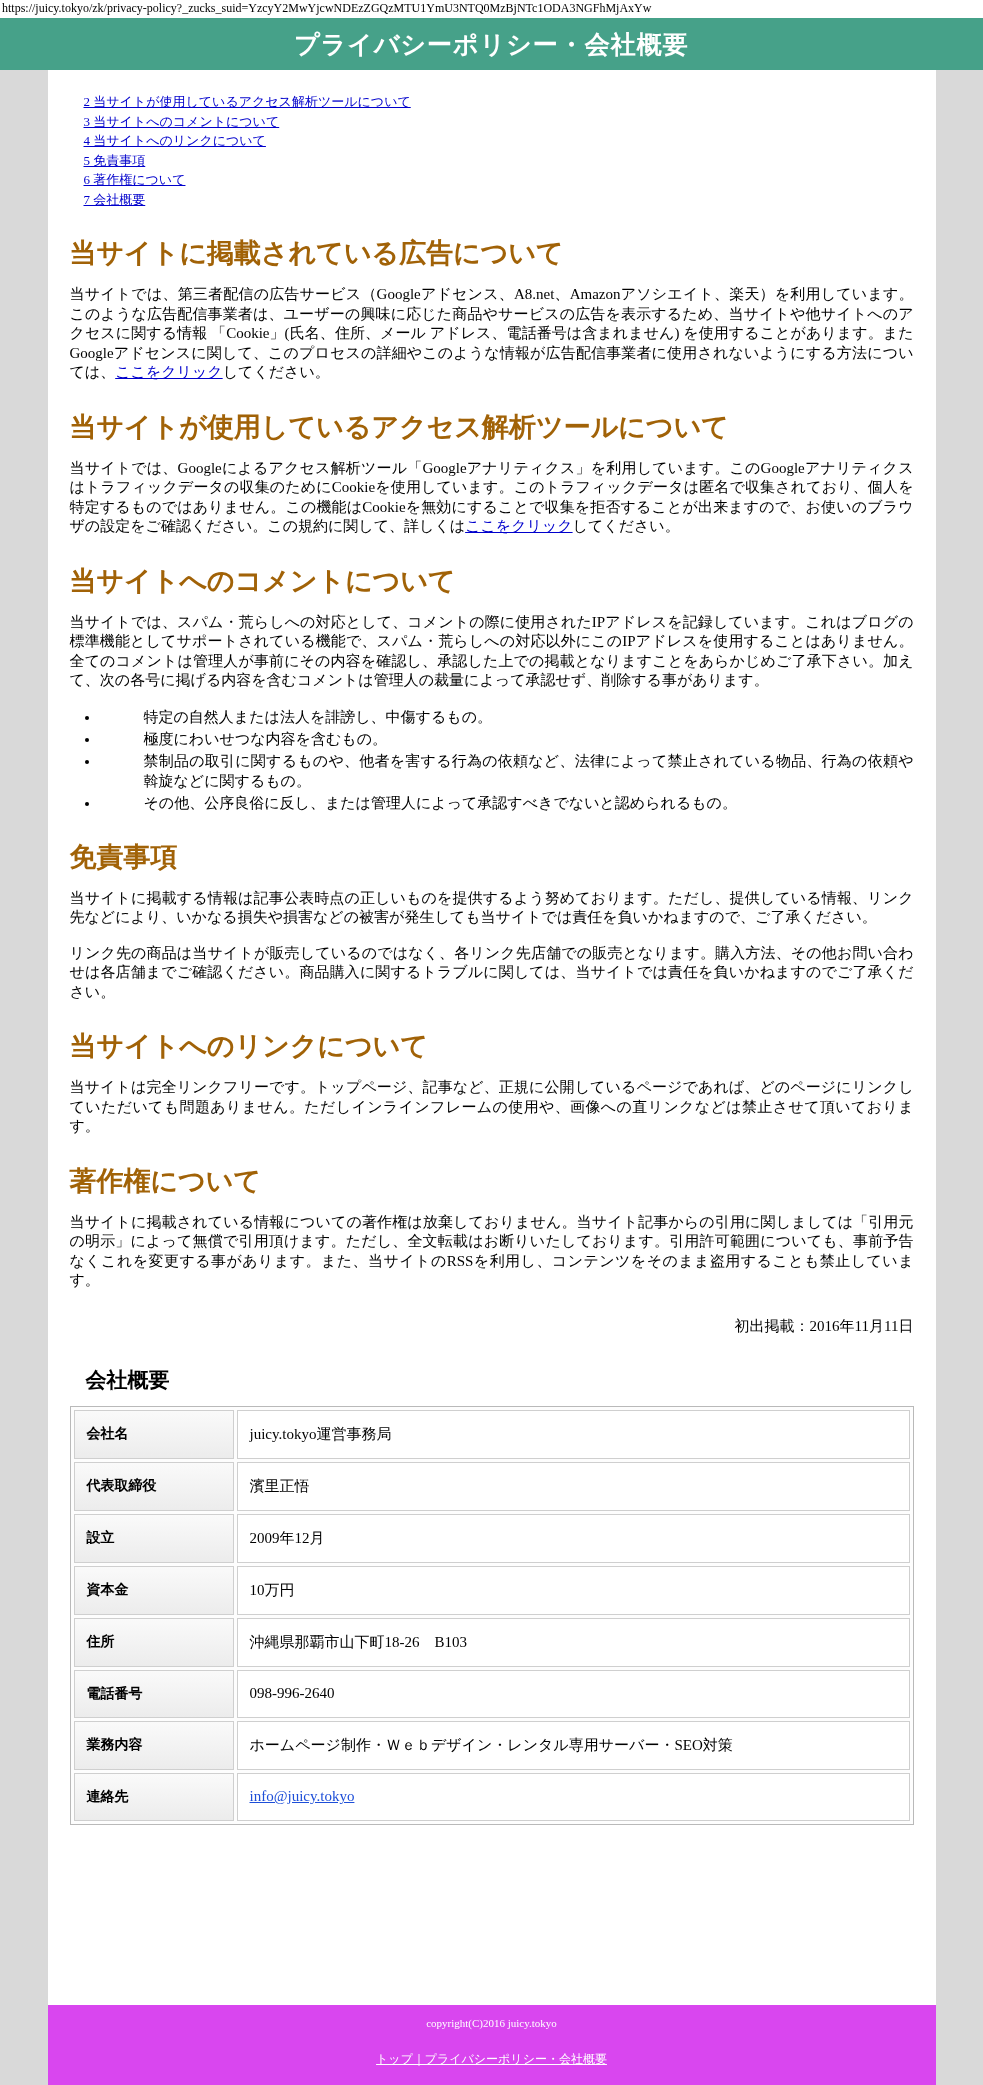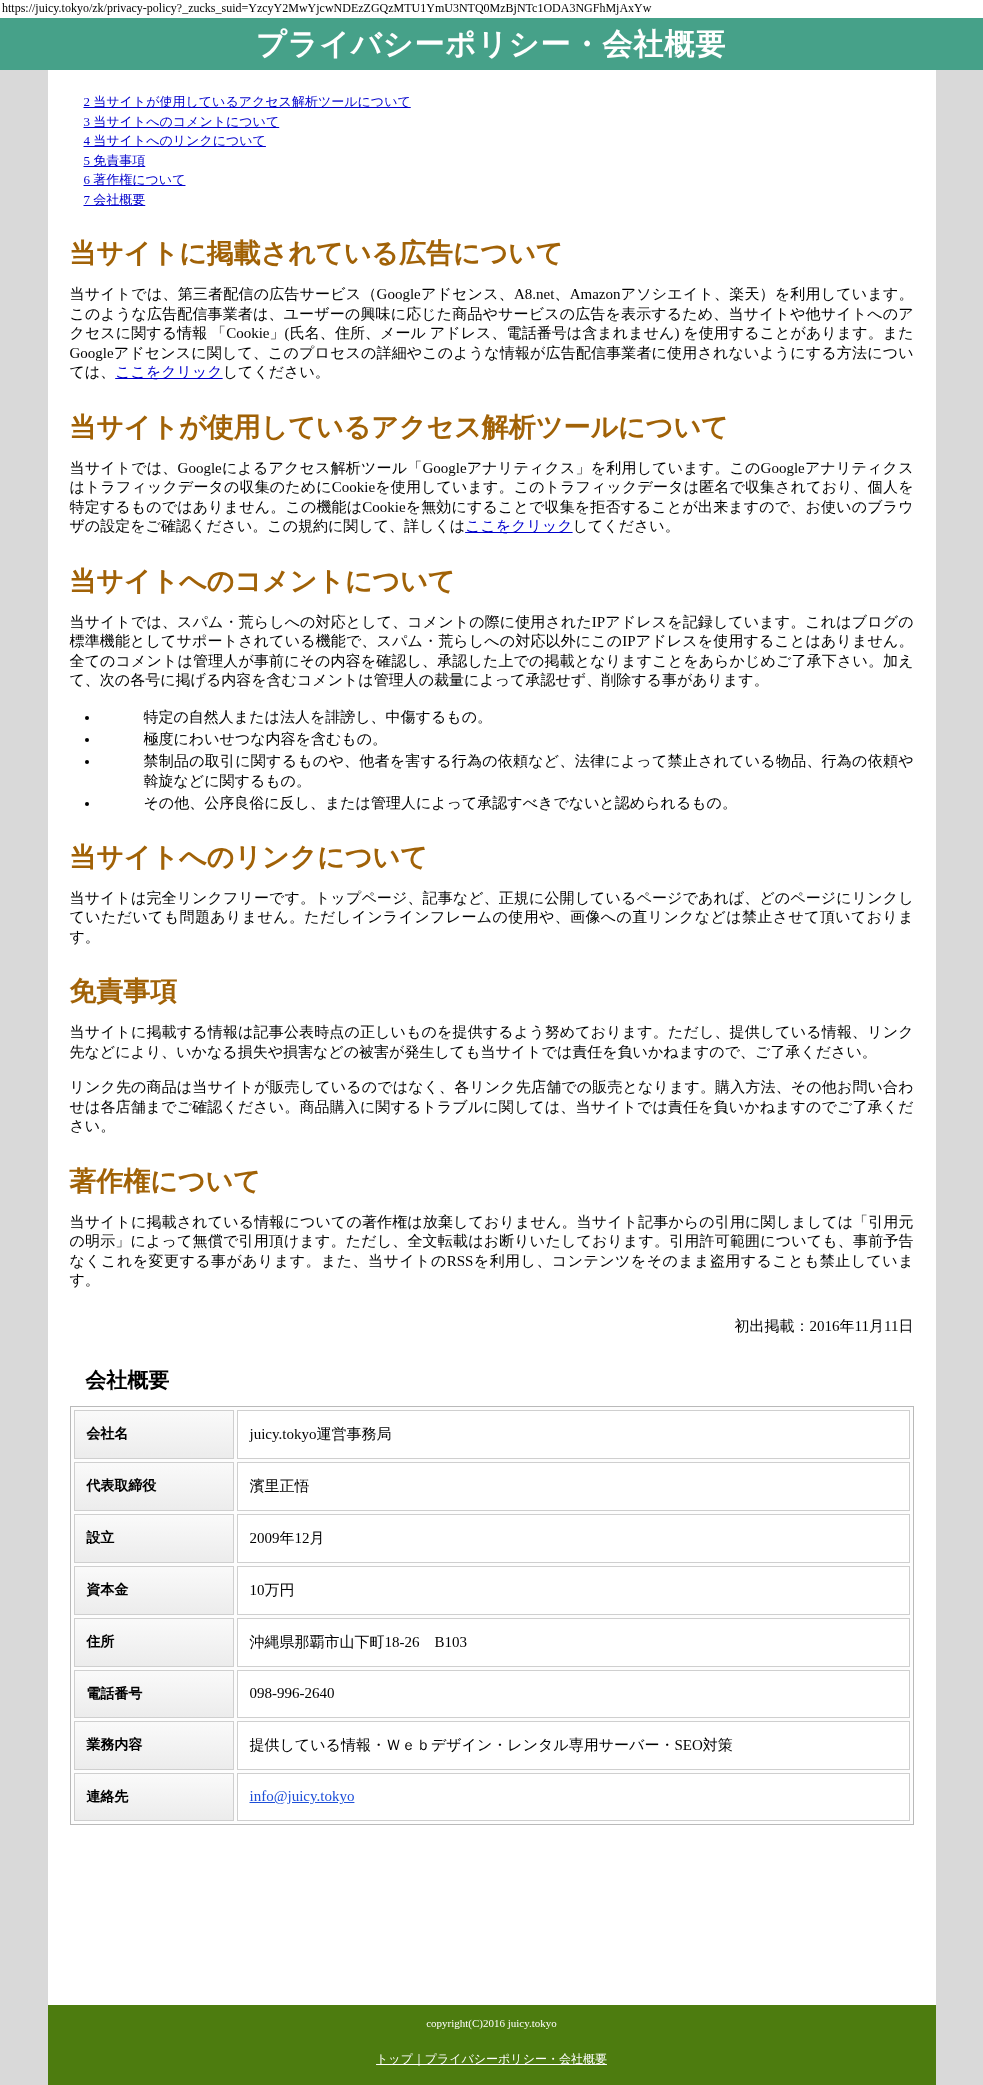--- a/index.html
+++ b/index.html
@@ -23,21 +23,21 @@
   
   .page-header {
     background: #46a189;
     height: 52px;
     display: flex;
     align-items: center;
     justify-content: center;
   }
   .page-header h1 {
     color: #fff;
-    font-size: 30px;
+    font-size: 25px;
     font-weight: bold;
     font-family: "Liberation Sans", "DejaVu Sans", sans-serif;
     letter-spacing: 1px;
   }
   
   .content {
     width: 888px;
     margin: 0 auto;
     background: #fff;
     min-height: 1935px;
@@ -108,21 +108,21 @@
     font-size: 14px;
     font-family: "Liberation Sans", "DejaVu Sans", sans-serif;
     background: linear-gradient(#fafafa, #ececec);
   }
   table.company td.value { background: #fff; }
   table.company a { color: #1d4ed8; text-decoration: underline; }
   
   .page-footer {
     width: 888px;
     margin: 0 auto;
-    background: #4d7c0f;
+    background: #d946ef;
     height: 80px;
     text-align: center;
     color: #fff;
     padding-top: 12px;
   }
   .page-footer .copy {
     font-size: 11px;
     color: #fff;
   }
   .page-footer .nav {
@@ -169,31 +169,31 @@
     <p class="body-text">当サイトでは、スパム・荒らしへの対応として、コメントの際に使用されたIPアドレスを記録しています。これはブログの標準機能としてサポートされている機能で、スパム・荒らしへの対応以外にこのIPアドレスを使用することはありません。全てのコメントは管理人が事前にその内容を確認し、承認した上での掲載となりますことをあらかじめご了承下さい。加えて、次の各号に掲げる内容を含むコメントは管理人の裁量によって承認せず、削除する事があります。</p>
     <ul class="rules">
       <li>特定の自然人または法人を誹謗し、中傷するもの。</li>
       <li>極度にわいせつな内容を含むもの。</li>
       <li>禁制品の取引に関するものや、他者を害する行為の依頼など、法律によって禁止されている物品、行為の依頼や斡旋などに関するもの。</li>
       <li>その他、公序良俗に反し、または管理人によって承認すべきでないと認められるもの。</li>
     </ul>
   </section>
 
   <section>
-    <h2>当サイトへのリンクについて</h2>
-    <p class="body-text">当サイトは完全リンクフリーです。トップページ、記事など、正規に公開しているページであれば、どのページにリンクしていただいても問題ありません。ただしインラインフレームの使用や、画像への直リンクなどは禁止させて頂いております。</p>
-  </section>
-
-  <section>
     <h2>免責事項</h2>
     <p class="body-text">当サイトに掲載する情報は記事公表時点の正しいものを提供するよう努めております。ただし、提供している情報、リンク先などにより、いかなる損失や損害などの被害が発生しても当サイトでは責任を負いかねますので、ご了承ください。</p>
     <p class="body-text">リンク先の商品は当サイトが販売しているのではなく、各リンク先店舗での販売となります。購入方法、その他お問い合わせは各店舗までご確認ください。商品購入に関するトラブルに関しては、当サイトでは責任を負いかねますのでご了承ください。</p>
   </section>
 
   <section>
+    <h2>当サイトへのリンクについて</h2>
+    <p class="body-text">当サイトは完全リンクフリーです。トップページ、記事など、正規に公開しているページであれば、どのページにリンクしていただいても問題ありません。ただしインラインフレームの使用や、画像への直リンクなどは禁止させて頂いております。</p>
+  </section>
+
+  <section>
     <h2>著作権について</h2>
     <p class="body-text">当サイトに掲載されている情報についての著作権は放棄しておりません。当サイト記事からの引用に関しましては「引用元の明示」によって無償で引用頂けます。ただし、全文転載はお断りいたしております。引用許可範囲についても、事前予告なくこれを変更する事があります。また、当サイトのRSSを利用し、コンテンツをそのまま盗用することも禁止しています。</p>
     <p class="first-published">初出掲載：2016年11月11日</p>
   </section>
 
   <section>
     <h3 class="company-heading">会社概要</h3>
     <table class="company">
       <tbody>
         <tr>
@@ -215,21 +215,21 @@
         <tr>
           <td class="label">住所</td>
           <td class="value">沖縄県那覇市山下町18-26　B103</td>
         </tr>
         <tr>
           <td class="label">電話番号</td>
           <td class="value">098-996-2640</td>
         </tr>
         <tr>
           <td class="label">業務内容</td>
-          <td class="value">提供している情報・Ｗｅｂデザイン・レンタル専用サーバー・SEO対策</td>
+          <td class="value">ホームページ制作・Ｗｅｂデザイン・レンタル専用サーバー・SEO対策</td>
         </tr>
         <tr>
           <td class="label">連絡先</td>
           <td class="value"><a href="#">info@juicy.tokyo</a></td>
         </tr>
       </tbody>
     </table>
   </section>
 
 </main>

